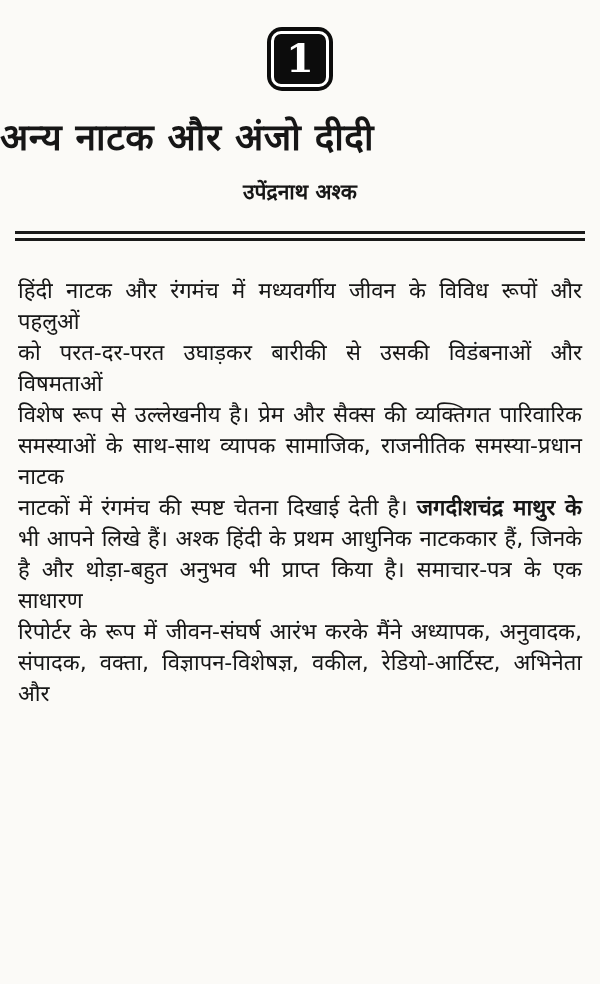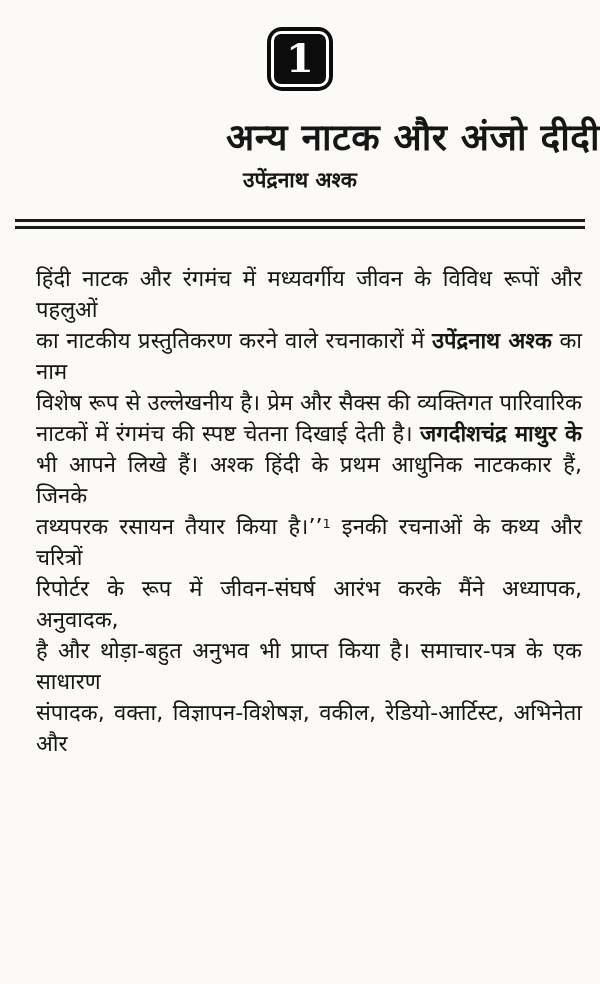--- a/index.html
+++ b/index.html
@@ -38,22 +38,22 @@
   .chapter-num {
     color: #ffffff;
     font-family: "DejaVu Serif", serif;
     font-weight: bold;
     font-size: 40px;
     line-height: 1;
     transform: translateY(-1px);
   }
   
   .title {
-    margin: 24px 0 4px 0;
-    text-align: right;
+    margin: 24px 0 16px 0;
+    text-align: left;
     font-size: 37px;
     font-weight: bold;
     letter-spacing: 0.5px;
     line-height: 1.25;
   }
   .author {
     margin-top: 4px;
     text-align: center;
     font-size: 21px;
     font-weight: bold;
@@ -68,21 +68,20 @@
   
   .body-text {
     margin: 34px 18px 0 18px;
     font-size: 22px;
     line-height: 31px;
   }
   .line {
     text-align: justify;
     text-align-last: justify;
     white-space: normal;
-    margin-left: 18px;
   }
   .seg.bold { font-weight: bold; }
   sup.fnref {
     font-size: 13px;
     line-height: 0;
     vertical-align: 6px;
   }
 </style>
 </head>
 <body>
@@ -96,23 +95,23 @@
   </div>
 
   <h1 class="title">अन्य नाटक और अंजो दीदी</h1>
 
   <div class="author">उपेंद्रनाथ अश्क</div>
 
   <div class="double-rule"></div>
 
   <div class="body-text" id="body-text">
       <div class="line"><span class="seg">हिंदी नाटक और रंगमंच में मध्यवर्गीय जीवन के विविध रूपों और पहलुओं</span></div>
-      <div class="line"><span class="seg">का नाटकीय प्रस्तुतिकरण करने वाले रचनाकारों में </span><span class="seg bold">उपेंद्रनाथ अश्क</span><span class="seg"> का नाम</span></div>
+      <div class="line"><span class="seg">को परत-दर-परत उघाड़कर बारीकी से उसकी विडंबनाओं और विषमताओं</span></div>
       <div class="line"><span class="seg">विशेष रूप से उल्लेखनीय है। प्रेम और सैक्स की व्यक्तिगत पारिवारिक</span></div>
+      <div class="line"><span class="seg">समस्याओं के साथ-साथ व्यापक सामाजिक, राजनीतिक समस्या-प्रधान नाटक</span></div>
       <div class="line"><span class="seg">नाटकों में रंगमंच की स्पष्ट चेतना दिखाई देती है। </span><span class="seg bold">जगदीशचंद्र माथुर के</span></div>
       <div class="line"><span class="seg">भी आपने लिखे हैं। अश्क हिंदी के प्रथम आधुनिक नाटककार हैं, जिनके</span></div>
-      <div class="line"><span class="seg">तथ्यपरक रसायन तैयार किया है।’’</span><sup class="fnref">1</sup><span class="seg"> इनकी रचनाओं के कथ्य और चरित्रों</span></div>
+      <div class="line"><span class="seg">है और थोड़ा-बहुत अनुभव भी प्राप्त किया है। समाचार-पत्र के एक साधारण</span></div>
       <div class="line"><span class="seg">रिपोर्टर के रूप में जीवन-संघर्ष आरंभ करके मैंने अध्यापक, अनुवादक,</span></div>
-      <div class="line"><span class="seg">है और थोड़ा-बहुत अनुभव भी प्राप्त किया है। समाचार-पत्र के एक साधारण</span></div>
       <div class="line"><span class="seg">संपादक, वक्ता, विज्ञापन-विशेषज्ञ, वकील, रेडियो-आर्टिस्ट, अभिनेता और</span></div>
     </div>
 
 </div>
 
 </body></html>

